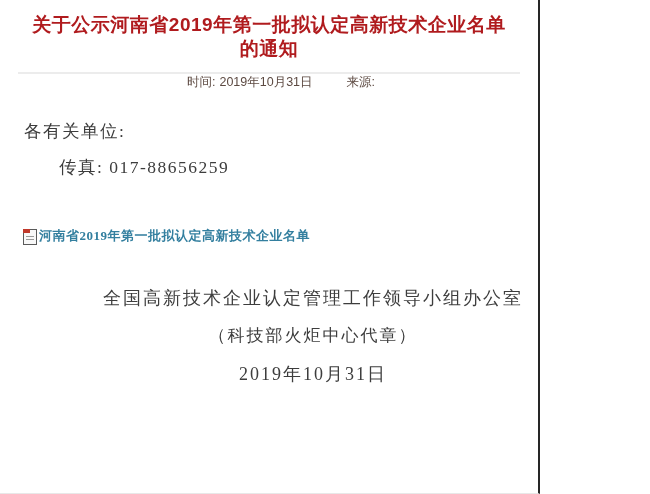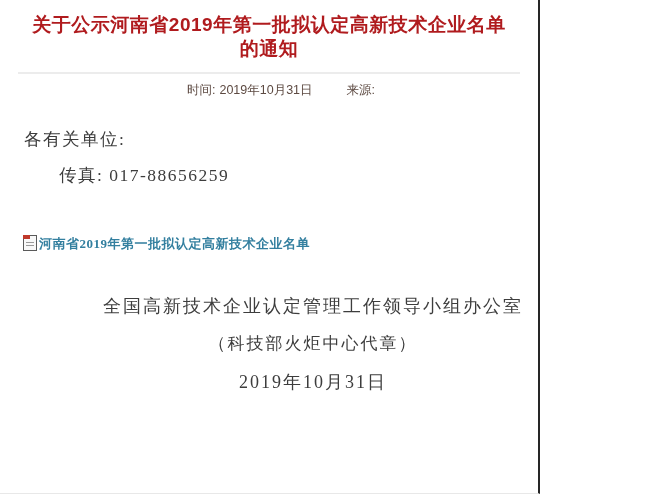--- a/index.html
+++ b/index.html
@@ -32,21 +32,21 @@
     color: #b01b1e;
     letter-spacing: 0.5px;
   }
   .title-divider {
     height: 0;
     border: 0;
     border-top: 2px solid #ececec;
     margin: 11px 18px 0 18px;
   }
   .meta-line {
-    margin-top: 8px;
+    margin-top: 0;
     text-align: center;
     font-family: "Liberation Sans", "DejaVu Sans", sans-serif;
     font-size: 12.5px;
     color: #5d4a42;
     padding-left: 24px;
   }
   .meta-line .gap { display: inline-block; width: 34px; }
   .meta-line .small-gap { display: inline-block; width: 4px; }
   
   .doc-body {
@@ -66,21 +66,21 @@
   .attachment-row {
     padding: 0 9px;
     margin-top: 42px;
     font-size: 17.5px;
     display: flex;
     align-items: center;
   }
   .attachment-label { letter-spacing: 2px; }
   .attachment-link {
     display: inline-flex;
-    align-items: flex-start;
+    align-items: flex-end;
     margin-left: 14px;
     text-decoration: none;
     cursor: pointer;
   }
   .file-icon {
     position: relative;
     display: inline-block;
     width: 12px;
     height: 14px;
     background: #f8f8f8;

